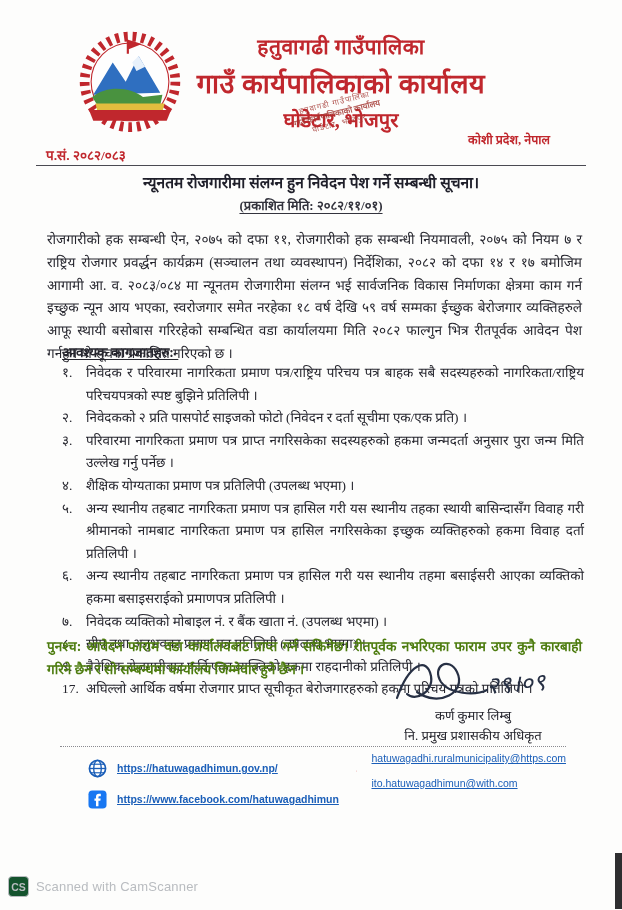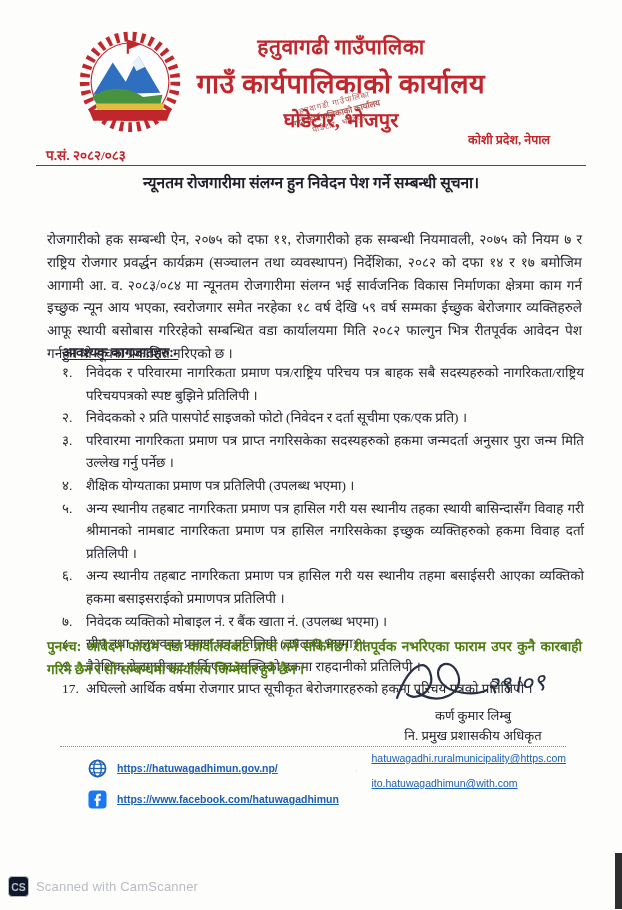--- a/index.html
+++ b/index.html
@@ -47,21 +47,21 @@
   .ftr { position:absolute; top:756px; left:88px; right:56px; }
   .ftr a { color:#1a5eb8; text-decoration:underline; font-family:"Liberation Sans","DejaVu Sans",sans-serif; font-size:10.5px; }
   .ftr-left { position:absolute; left:0; top:0; }
   .lnk-row { display:flex; align-items:center; gap:10px; height:24px; margin-bottom:7px;font-weight:bold; }
   .ftr-right { position:absolute; left:268px; right:0; top:-4px; display:flex; align-items:center; gap:14px; }
   .ftr-mails { display:flex; flex-direction:column; gap:13px; }
   .icon18 { width:19px; height:19px; flex:0 0 19px; }
 
   
   .wm { position:absolute; left:8px; top:876px; display:flex; align-items:center; gap:7px; color:#b9bcc0; font-family:"Liberation Sans","DejaVu Sans",sans-serif; }
-  .cs-badge { width:21px; height:21px; border:1.6px solid #b9bcc0; border-radius:4px; font-size:10.5px; font-weight:bold; display:flex; align-items:center; justify-content:center; color:#b9bcc0; background:#0f172a; }
+  .cs-badge { width:21px; height:21px; border:1.6px solid #b9bcc0; border-radius:4px; font-size:10.5px; font-weight:bold; display:flex; align-items:center; justify-content:center; color:#b9bcc0; background:#14532d; }
   .wm-text { font-size:13px; letter-spacing:.2px; }
 
   .edge-artifact { position:absolute; right:0; top:853px; width:7px; height:56px; background:#2e2e30; }
 </style>
 </head>
 <body>
 
 <div class="page">
 
   <div class="hdr">
@@ -87,20 +87,21 @@
     <div class="stamp">
       <div class="s0">हतुवागढी गाउँपालिका</div>
       <div class="s1">गाउँ कार्यपालिकाको कार्यालय</div>
       <div class="s0">घोडेटार, भोजपुर</div>
     </div>
     <div class="hdr-rule"></div>
   </div>
 
   <div class="title-wrap">
     <div class="doc-title">न्यूनतम रोजगारीमा संलग्न हुन निवेदन पेश गर्ने सम्बन्धी सूचना।</div>
+    <div class="doc-sub">(प्रकाशित मिति: २०८२/११/०१)</div>
   </div>
 
   <div class="bodytext">रोजगारीको हक सम्बन्धी ऐन, २०७५ को दफा ११, रोजगारीको हक सम्बन्धी नियमावली, २०७५ को नियम ७ र राष्ट्रिय रोजगार प्रवर्द्धन कार्यक्रम (सञ्चालन तथा व्यवस्थापन) निर्देशिका, २०८२ को दफा १४ र १७ बमोजिम आगामी आ. व. २०८३/०८४ मा न्यूनतम रोजगारीमा संलग्न भई सार्वजनिक विकास निर्माणका क्षेत्रमा काम गर्न इच्छुक न्यून आय भएका, स्वरोजगार समेत नरहेका १८ वर्ष देखि ५९ वर्ष सम्मका ईच्छुक बेरोजगार व्यक्तिहरुले आफू स्थायी बसोबास गरिरहेको सम्बन्धित वडा कार्यालयमा मिति २०८२ फाल्गुन भित्र रीतपूर्वक आवेदन पेश गर्नहुन यो सूचना प्रकाशित गरिएको छ ।</div>
 
   <div class="list-head">आवश्यक कागजातहरु:-</div>
 
   <div class="doclist">
     <div class="row">
         <span class="num">१.</span>
         <span class="txt">निवेदक र परिवारमा नागरिकता प्रमाण पत्र/राष्ट्रिय परिचय पत्र बाहक सबै सदस्यहरुको नागरिकता/राष्ट्रिय परिचयपत्रको स्पष्ट बुझिने प्रतिलिपी ।</span>

